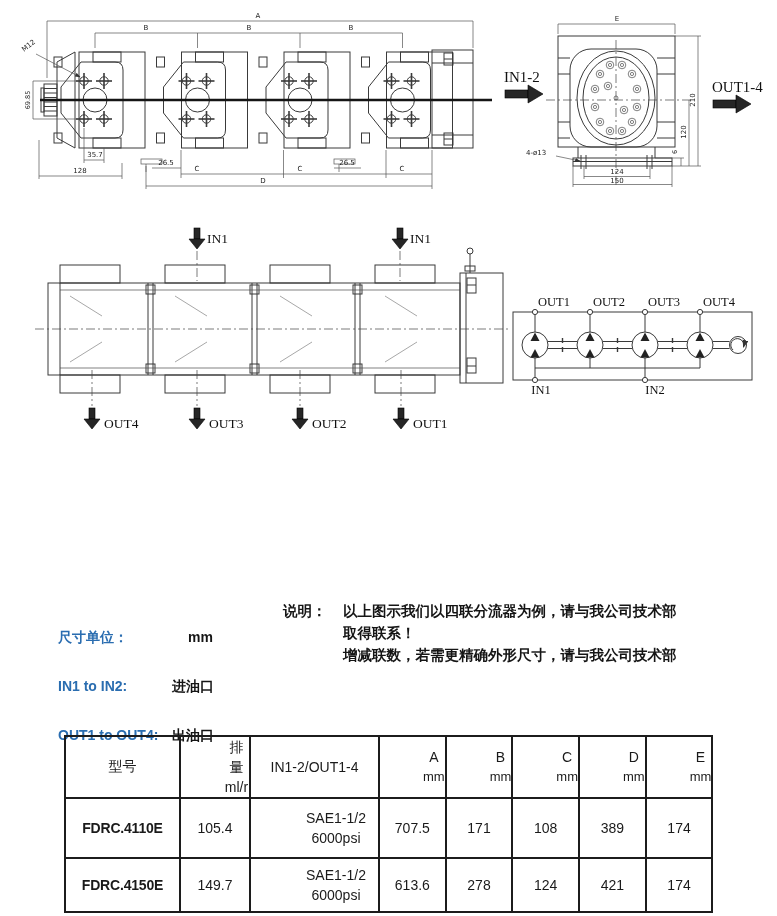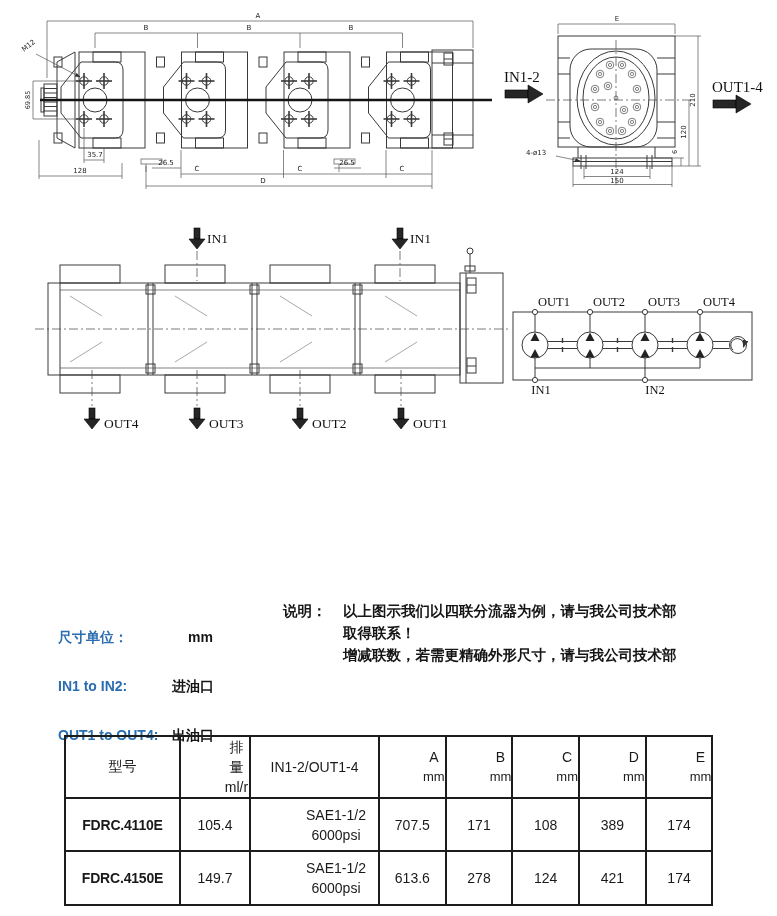--- a/index.html
+++ b/index.html
@@ -437,21 +437,21 @@
       </td>
       <td class="two-line">
         <div>D</div>
         <div class="mm">mm</div>
       </td>
       <td class="two-line">
         <div>E</div>
         <div class="mm">mm</div>
       </td>
     </tr>
-    <tr style="height:53px">
+    <tr style="height:60px">
       <td class="model">FDRC.4110E</td>
       <td>105.4</td>
       <td class="two-line">
         <div>SAE1-1/2</div>
         <div>6000psi</div>
       </td>
       <td>707.5</td>
       <td>171</td>
       <td>108</td>
       <td>389</td>

